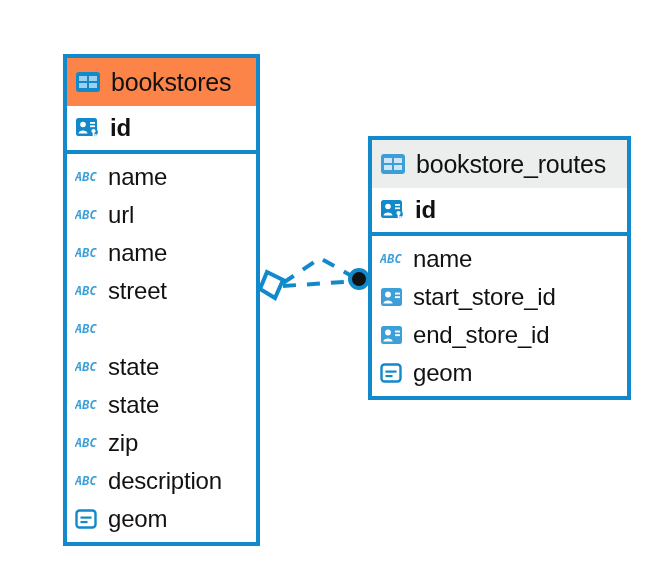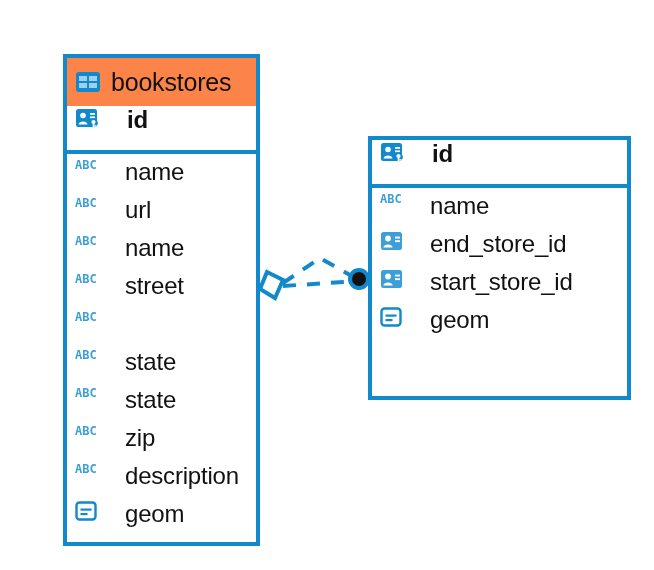--- a/index.html
+++ b/index.html
@@ -42,41 +42,43 @@
     color: #111111;
     white-space: nowrap;
     letter-spacing: -0.2px;
   }
 
   .pk-row {
     border-bottom: 4px solid #1189ca;
   }
   .field-row {
     display: flex;
+    align-items: center;
     box-sizing: border-box;
     height: 38px;
     padding: 0 8px;
-    gap: 26px;
+    gap: 9px;
   }
   .field-row.pk { height: 44px; }
   .field-label {
     font-size: 24px;
     color: #111111;
     white-space: nowrap;
     letter-spacing: -0.2px;
   }
   .field-label.bold { font-weight: bold; }
 
   .field-list { padding: 4px 0 6px 0; }
 
   
   .icon {
     flex: 0 0 auto;
     display: block;
     line-height: 0;
+    font-style: italic;
   }
   .icon svg { display: block; }
 
   
   #connector {
     position: absolute;
     left: 0;
     top: 0;
     width: 654px;
     height: 570px;
@@ -217,20 +219,32 @@
             <rect x="5.5" y="13" width="7" height="2.2" fill="#1189ca"></rect>
           </svg>
         </span>
         <span class="field-label">geom</span>
       </div>
     </div>
   </div>
 
   <div class="entity" id="entity-bookstore-routes" style="left:368px; top:136px; width:263px; height:264px;">
 
+    <div class="entity-header accent-gray">
+      <span class="icon">
+        <svg width="26" height="22" viewBox="0 0 26 22">
+          <rect x="1" y="1" width="24" height="20" rx="3" fill="#3d9fd8"></rect>
+          <rect x="4" y="5" width="8" height="5" fill="#cfe6f6"></rect>
+          <rect x="14" y="5" width="8" height="5" fill="#cfe6f6"></rect>
+          <rect x="4" y="12" width="8" height="5" fill="#cfe6f6"></rect>
+          <rect x="14" y="12" width="8" height="5" fill="#cfe6f6"></rect>
+        </svg>
+      </span>
+      <span class="entity-title">bookstore_routes</span>
+    </div>
 
     <div class="pk-row">
       <div class="field-row pk">
         <span class="icon">
           <svg width="26" height="26" viewBox="0 0 26 26">
             <rect x="1" y="3" width="21" height="18" rx="2.5" fill="#1189ca"></rect>
             <circle cx="8" cy="9.5" r="2.8" fill="#ffffff"></circle>
             <path d="M 3.5 18.5 C 3.8 14.6 12.2 14.6 12.5 18.5 Z" fill="#ffffff"></path>
             <rect x="15" y="7" width="5" height="1.8" fill="#ffffff"></rect>
             <rect x="15" y="10.4" width="5" height="1.8" fill="#ffffff"></rect>
@@ -256,33 +270,33 @@
       <div class="field-row">
         <span class="icon">
           <svg width="24" height="22" viewBox="0 0 24 22">
             <rect x="1" y="2" width="21" height="18" rx="2.5" fill="#3d9fd8"></rect>
             <circle cx="8" cy="8.5" r="2.9" fill="#ffffff"></circle>
             <path d="M 3.3 17.6 C 3.6 13.4 12.4 13.4 12.7 17.6 Z" fill="#ffffff"></path>
             <rect x="15" y="6.6" width="5" height="1.9" fill="#ffffff"></rect>
             <rect x="15" y="10.2" width="5" height="1.9" fill="#ffffff"></rect>
           </svg>
         </span>
-        <span class="field-label">end_store_id</span>
+        <span class="field-label">start_store_id</span>
       </div>
       <div class="field-row">
         <span class="icon">
           <svg width="24" height="22" viewBox="0 0 24 22">
             <rect x="1" y="2" width="21" height="18" rx="2.5" fill="#3d9fd8"></rect>
             <circle cx="8" cy="8.5" r="2.9" fill="#ffffff"></circle>
             <path d="M 3.3 17.6 C 3.6 13.4 12.4 13.4 12.7 17.6 Z" fill="#ffffff"></path>
             <rect x="15" y="6.6" width="5" height="1.9" fill="#ffffff"></rect>
             <rect x="15" y="10.2" width="5" height="1.9" fill="#ffffff"></rect>
           </svg>
         </span>
-        <span class="field-label">start_store_id</span>
+        <span class="field-label">end_store_id</span>
       </div>
       <div class="field-row">
         <span class="icon">
           <svg width="24" height="22" viewBox="0 0 24 22">
             <rect x="1.5" y="2.5" width="19" height="17" rx="3" fill="#ffffff" stroke="#1189ca" stroke-width="2.4"></rect>
             <rect x="5.5" y="8.5" width="11" height="2.2" fill="#1189ca"></rect>
             <rect x="5.5" y="13" width="7" height="2.2" fill="#1189ca"></rect>
           </svg>
         </span>
         <span class="field-label">geom</span>

